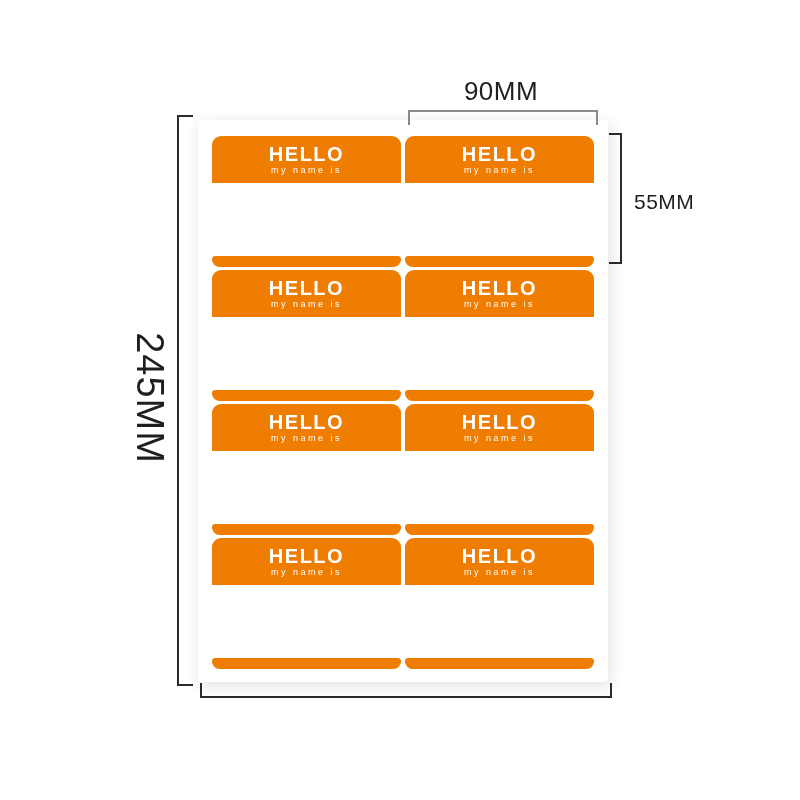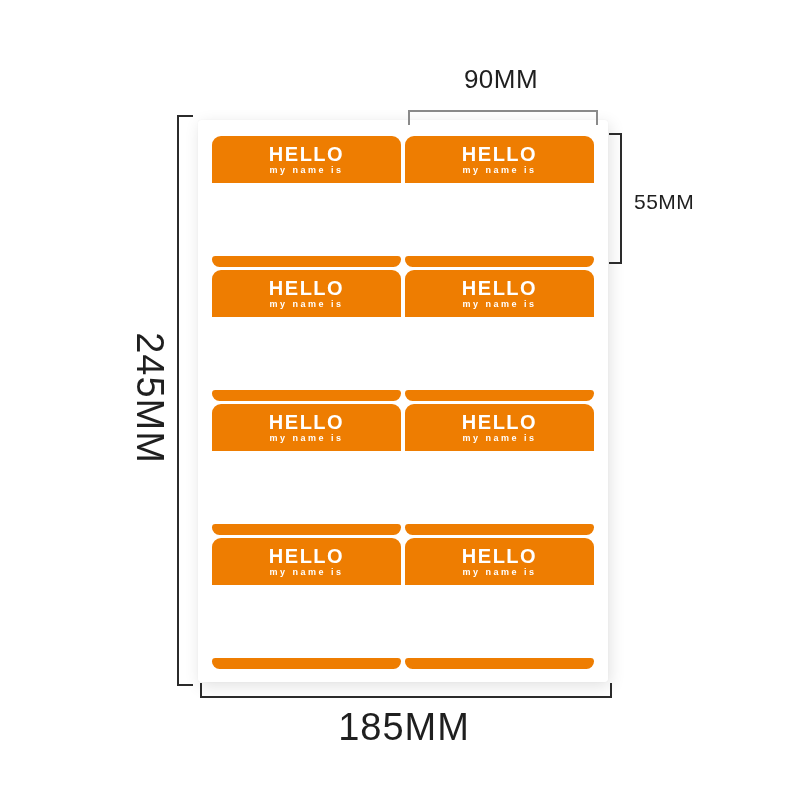--- a/index.html
+++ b/index.html
@@ -17,21 +17,21 @@
   .band{
     position:absolute;left:0;top:0;width:100%;height:47px;
     background:var(--orange,#ee7d01);
     border-radius:9px 9px 0 0;
     text-align:center;color:#ffffff;
   }
   .hello{
     margin-top:7px;font-size:20px;font-weight:700;letter-spacing:1.5px;line-height:22px;
   }
   .myname{
-    font-size:9px;letter-spacing:2.5px;line-height:11px;font-weight:700;
+    font-size:9px;letter-spacing:2.5px;line-height:11px;font-weight:400;
   }
   .strip{
     position:absolute;left:0;bottom:0;width:100%;height:11px;
     background:var(--orange,#ee7d01);
     border-radius:4px 4px 9px 9px;
   }
   
   .dim{position:absolute;}
   .dim-top{
     left:408px;top:110px;width:186px;height:13px;
@@ -53,21 +53,21 @@
   }
   .dim-bottom{
     left:200px;top:683px;width:408px;height:13px;
     border-bottom:2px solid var(--line-dark,#2b2b2b);
     border-left:2px solid var(--line-dark,#2b2b2b);
     border-right:2px solid var(--line-dark,#2b2b2b);
   }
   
   .dim-label{position:absolute;color:var(--dim-text,#1f1f1f);white-space:nowrap;}
   .label-sticker-width{
-    left:408px;top:64px;width:186px;text-align:center;
+    left:408px;top:76px;width:186px;text-align:center;
     font-size:26px;letter-spacing:0.5px;
   }
   .label-sticker-height{
     left:634px;top:190px;font-size:21px;letter-spacing:0.5px;
   }
   .label-sheet-height{
     left:149px;top:398px;font-size:38px;letter-spacing:1px;
     transform:translate(-50%,-50%) rotate(90deg);
   }
   .label-sheet-width{
@@ -149,15 +149,14 @@
   </div>
 
   <div class="dim dim-top"></div>
   <div class="dim dim-right"></div>
   <div class="dim dim-left"></div>
   <div class="dim dim-bottom"></div>
 
   <div class="dim-label label-sticker-width">90MM</div>
   <div class="dim-label label-sticker-height">55MM</div>
   <div class="dim-label label-sheet-height">245MM</div>
-  <div class="dim-label label-sheet-width">185MM</div>
 
 </div>
 
 </body></html>

